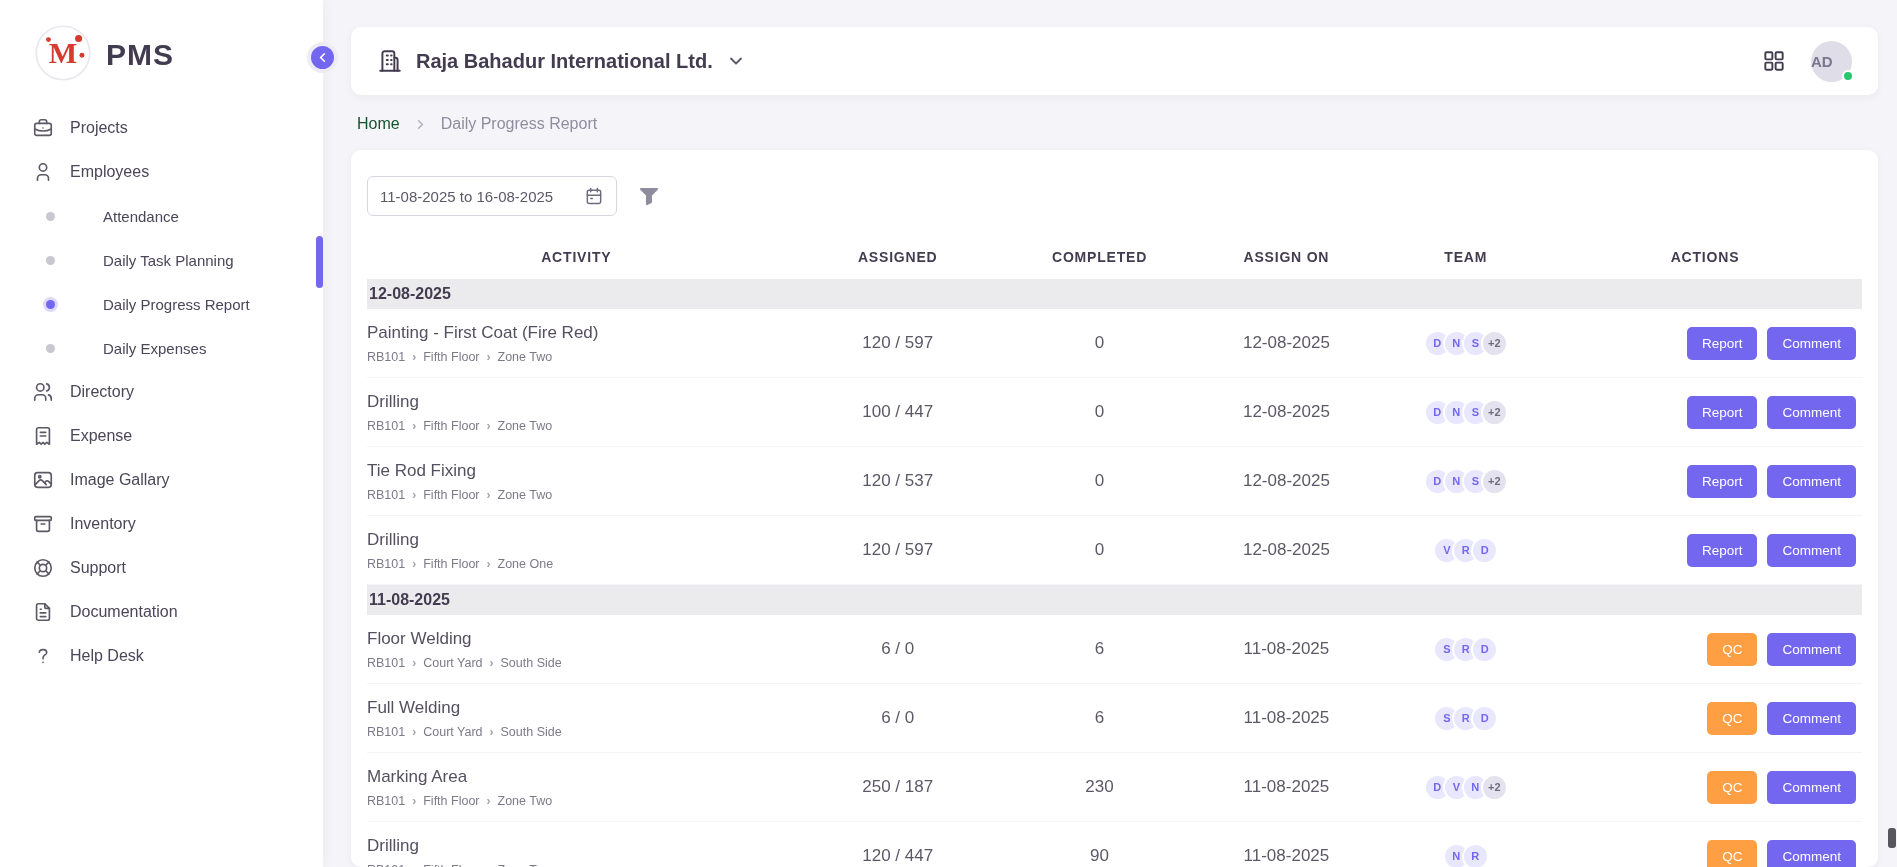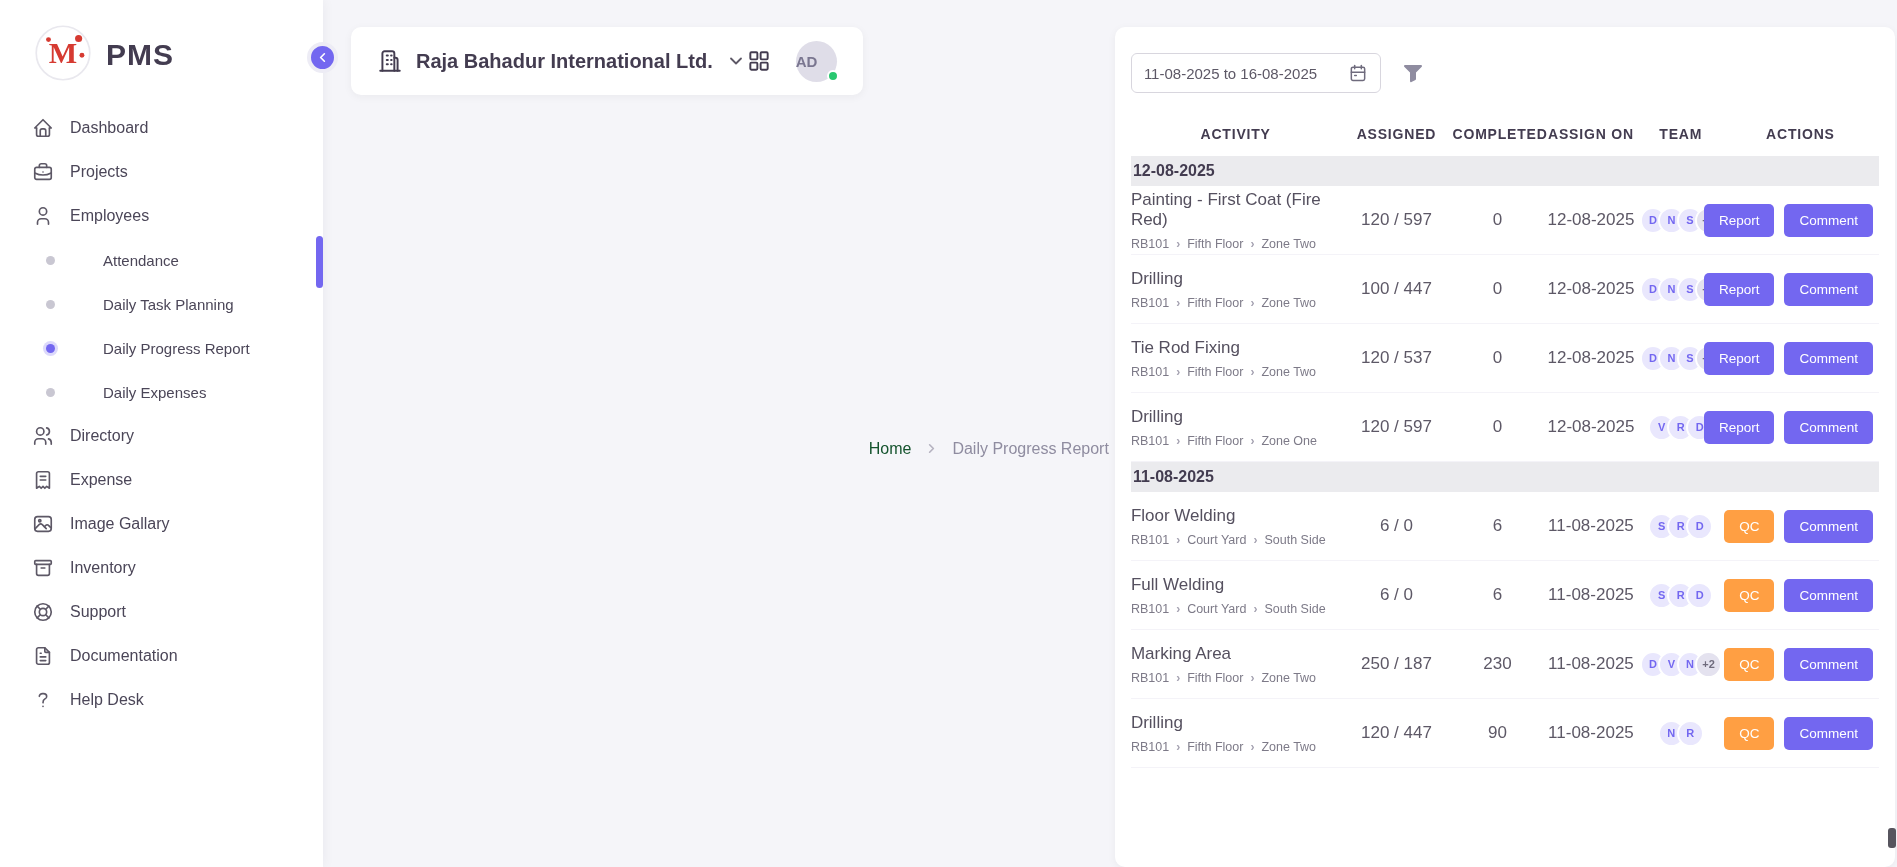--- a/index.html
+++ b/index.html
@@ -26,21 +26,21 @@
   .nav-item.active .chev { color:var(--primary,#7367f0); }
   .sub-item { display:flex; align-items:center; height:44px; padding-left:46px; font-size:15px;
               color:#4b4658; cursor:pointer; }
   .dot { width:9px; height:9px; border-radius:50%; background:#c9c7d2; flex:none; }
   .sub-item.active .dot { background:var(--primary,#7367f0); box-shadow:0 0 0 3px rgba(115,103,240,.25); }
   .sub-label { margin-left:48px; }
   .active-edge-bar { position:absolute; right:0; top:236px; width:7px; height:52px;
                      background:var(--primary,#7367f0); border-radius:5px; }
 
   
-  .main { flex:1; display:flex; flex-direction:row; padding:27px 2px 0 28px; overflow:hidden; }
+  .main { flex:1; display:flex; flex-direction:column; padding:27px 19px 0 28px; overflow:hidden; }
   .topbar { height:68px; min-height:68px; background:#fff; border-radius:10px; display:flex; align-items:center;
             justify-content:space-between; padding:0 26px; box-shadow:0 2px 8px rgba(34,41,47,.05); }
   .company { display:flex; align-items:center; gap:13px; font-size:20px; font-weight:700; color:#433c50; cursor:pointer; }
   .company svg { color:#433c50; }
   .company .cd { width:20px; height:20px; color:#5d5866; }
   .topbar-right { display:flex; align-items:center; gap:24px; }
   .icon-btn { background:none; border:none; cursor:pointer; color:#433c50; display:flex; }
   .avatar { width:41px; height:41px; border-radius:50%; background:#dfdde8; color:#7a7690; font-weight:700;
             font-size:15px; display:flex; align-items:center; justify-content:flex-start; position:relative; cursor:pointer; }
   .status-dot { position:absolute; bottom:0; right:-2px; width:12px; height:12px; border-radius:50%;
@@ -103,28 +103,20 @@
           <circle cx="40" cy="13" r="3.2" fill="#d63a31"></circle>
           <circle cx="13" cy="14" r="2.2" fill="#d63a31"></circle>
           <circle cx="43" cy="28" r="2.2" fill="#d63a31"></circle>
         </svg>
       </span>
       <span class="brand-name">PMS</span>
     </div>
     <nav id="sidebar-nav">
         <div class="nav-item">
           <svg class="" viewBox="0 0 24 24" fill="none" stroke="currentColor" stroke-width="1.8" stroke-linecap="round" stroke-linejoin="round">
-            <path d="M5 12H3l9-9 9 9h-2"></path>
-            <path d="M5 12v7a2 2 0 0 0 2 2h10a2 2 0 0 0 2-2v-7"></path>
-            <path d="M9 21v-6a2 2 0 0 1 2-2h2a2 2 0 0 1 2 2v6"></path>
-          </svg>
-          <span class="nav-label">Dashboard</span>
-        </div>
-        <div class="nav-item">
-          <svg class="" viewBox="0 0 24 24" fill="none" stroke="currentColor" stroke-width="1.8" stroke-linecap="round" stroke-linejoin="round">
             <rect x="3" y="7" width="18" height="13" rx="2"></rect>
             <path d="M8 7V5a2 2 0 0 1 2-2h4a2 2 0 0 1 2 2v2"></path>
             <path d="M12 12v.01"></path>
             <path d="M3 13a20 20 0 0 0 18 0"></path>
           </svg>
           <span class="nav-label">Projects</span>
         </div>
         <div class="nav-item">
           <svg class="" viewBox="0 0 24 24" fill="none" stroke="currentColor" stroke-width="1.8" stroke-linecap="round" stroke-linejoin="round">
             <circle cx="12" cy="7" r="4"></circle>

